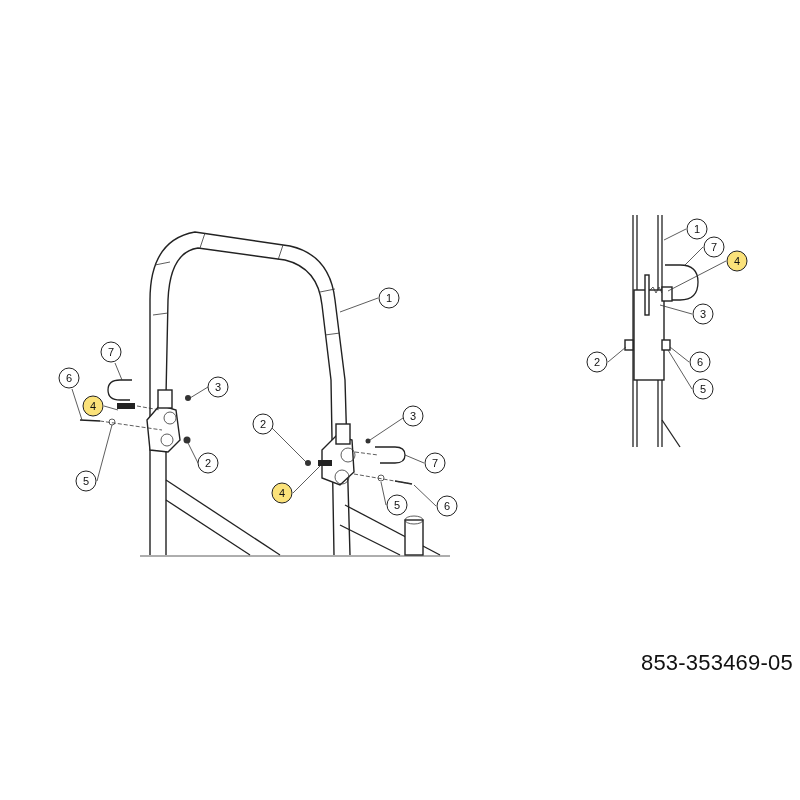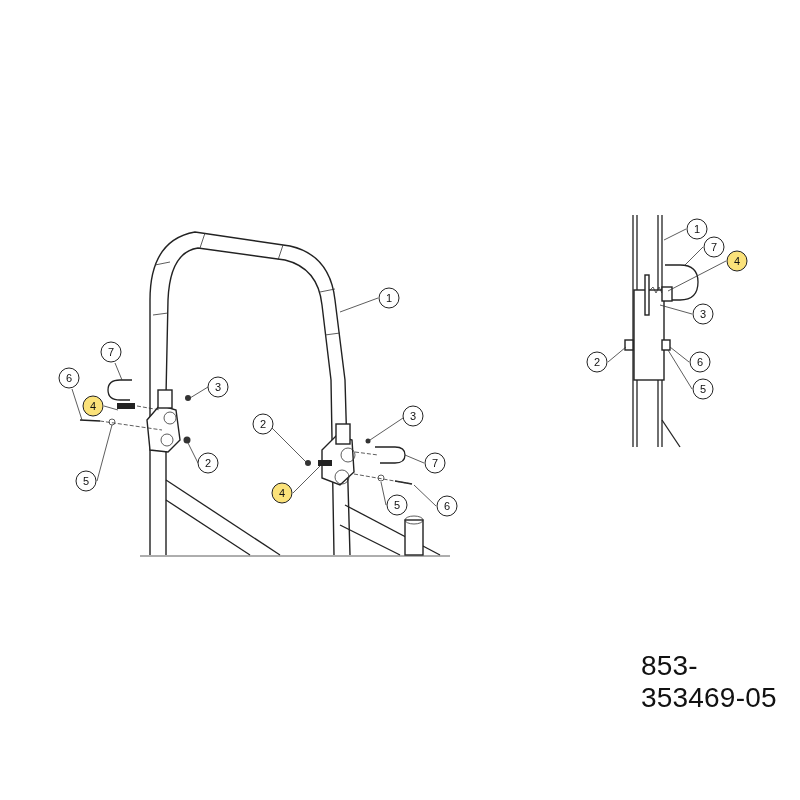--- a/index.html
+++ b/index.html
@@ -1,19 +1,19 @@
 <!DOCTYPE html>
 <html><head>
   <meta charset="utf-8">
   <style>
     html, body { margin: 0; padding: 0; background: #ffffff; }
     body { width: 800px; height: 800px; position: relative; overflow: hidden;
            font-family: "Liberation Sans", sans-serif; }
     svg { position: absolute; left: 0; top: 0; }
-    .part-number { position: absolute; left: 641px; top: 650px; font-size: 28px; color: #111;
+    .part-number { position: absolute; left: 641px; top: 650px; font-size: 22px; color: #111;
                    font-family: "Liberation Sans", sans-serif; letter-spacing: 0.2px; }
     .line { stroke: #222; stroke-width: 1.3; fill: none; }
     .thin { stroke: #333; stroke-width: 0.8; fill: none; }
     .frame { stroke: #222; stroke-width: 1.4; fill: #fff; }
     .callout-c { fill: #fff; stroke: #222; stroke-width: 1; }
     .callout-hl { fill: #fbe27a; stroke: #222; stroke-width: 1; }
     .callout-t { font-family: "Liberation Sans", sans-serif; font-size: 11px; fill: #111; text-anchor: middle; dominant-baseline: central; }
     .dash { stroke: #333; stroke-width: 0.8; stroke-dasharray: 4 2; fill: none; }
   </style>
 </head>

